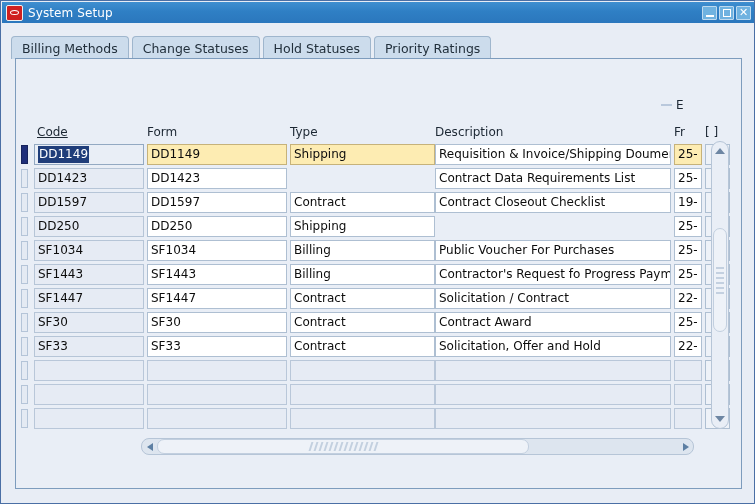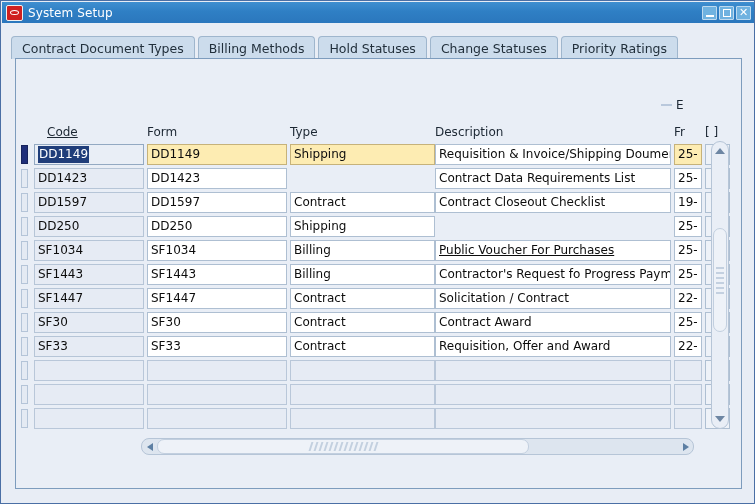--- a/index.html
+++ b/index.html
@@ -162,38 +162,37 @@
     </div>
     <span class="title-text">System Setup</span>
     <div class="win-btns">
       <div class="win-btn wb-min"></div>
       <div class="win-btn wb-max"></div>
       <div class="win-btn wb-close">✕</div>
     </div>
   </div>
 
   <div class="tabstrip">
-    <div class="tab">Contract Document Types</div>
     <div class="tab">Billing Methods</div>
+    <div class="tab">Change Statuses</div>
     <div class="tab">Hold Statuses</div>
-    <div class="tab">Change Statuses</div>
     <div class="tab">Priority Ratings</div>
 
   </div>
 
   <div class="panel"></div>
 
   <div class="e-marker">
     <span class="e-dash"></span>
     <span class="e-label">E</span>
   </div>
 
   <div class="grid">
     <div class="hdr-row" id="hdrRow">
-        <div class="hdr" style="left: 26px; text-decoration: underline;">Code</div>
+        <div class="hdr" style="left: 16px; text-decoration: underline;">Code</div>
         <div class="hdr" style="left: 126px;">Form</div>
         <div class="hdr" style="left: 269px;">Type</div>
         <div class="hdr" style="left: 414px;">Description</div>
         <div class="hdr" style="left: 653px;">Fr</div>
         <div class="hdr" style="left: 684px;">[  ]</div>
       </div>
     <div class="rows" id="gridBody">
         <div class="row current" style="top: 0px; position: absolute; left: 0px; width: 715px;">
           <div class="recind"></div>
           <div class="cell sel" style="left: 13px; width: 110px;"><span class="sel-text">DD1149</span></div>
@@ -226,21 +225,21 @@
           <div class="cell" style="left: 126px; width: 140px;">DD250</div>
           <div class="cell" style="left: 269px; width: 145px;">Shipping</div>
           <div class="cell" style="left: 653px; width: 28px;">25-</div>
           <div class="cell checkbox" style="left: 684px; width: 25px;"></div>
         </div>
         <div class="row" style="top: 96px; position: absolute; left: 0px; width: 715px;">
           <div class="recind"></div>
           <div class="cell dim" style="left: 13px; width: 110px;">SF1034</div>
           <div class="cell" style="left: 126px; width: 140px;">SF1034</div>
           <div class="cell" style="left: 269px; width: 145px;">Billing</div>
-          <div class="cell" style="left: 414px; width: 236px; text-decoration: underline;">Public Voucher For Purchases</div>
+          <div class="cell" style="left: 414px; width: 236px;">Public Voucher For Purchases</div>
           <div class="cell" style="left: 653px; width: 28px;">25-</div>
           <div class="cell checkbox" style="left: 684px; width: 25px;"></div>
         </div>
         <div class="row" style="top: 120px; position: absolute; left: 0px; width: 715px;">
           <div class="recind"></div>
           <div class="cell dim" style="left: 13px; width: 110px;">SF1443</div>
           <div class="cell" style="left: 126px; width: 140px;">SF1443</div>
           <div class="cell" style="left: 269px; width: 145px;">Billing</div>
           <div class="cell" style="left: 414px; width: 236px;">Contractor's Request fo Progress Payme</div>
           <div class="cell" style="left: 653px; width: 28px;">25-</div>
@@ -262,21 +261,21 @@
           <div class="cell" style="left: 269px; width: 145px;">Contract</div>
           <div class="cell" style="left: 414px; width: 236px;">Contract Award</div>
           <div class="cell" style="left: 653px; width: 28px;">25-</div>
           <div class="cell checkbox" style="left: 684px; width: 25px;"></div>
         </div>
         <div class="row" style="top: 192px; position: absolute; left: 0px; width: 715px;">
           <div class="recind"></div>
           <div class="cell dim" style="left: 13px; width: 110px;">SF33</div>
           <div class="cell" style="left: 126px; width: 140px;">SF33</div>
           <div class="cell" style="left: 269px; width: 145px;">Contract</div>
-          <div class="cell" style="left: 414px; width: 236px;">Requisition, Offer and Award</div>
+          <div class="cell" style="left: 414px; width: 236px;">Solicitation, Offer and Hold</div>
           <div class="cell" style="left: 653px; width: 28px;">22-</div>
           <div class="cell checkbox" style="left: 684px; width: 25px;"></div>
         </div>
         <div class="row" style="top: 216px; position: absolute; left: 0px; width: 715px;">
           <div class="recind"></div>
           <div class="cell empty" style="left: 13px; width: 110px;"></div>
           <div class="cell empty" style="left: 126px; width: 140px;"></div>
           <div class="cell empty" style="left: 269px; width: 145px;"></div>
           <div class="cell empty" style="left: 414px; width: 236px;"></div>
           <div class="cell empty" style="left: 653px; width: 28px;"></div>

